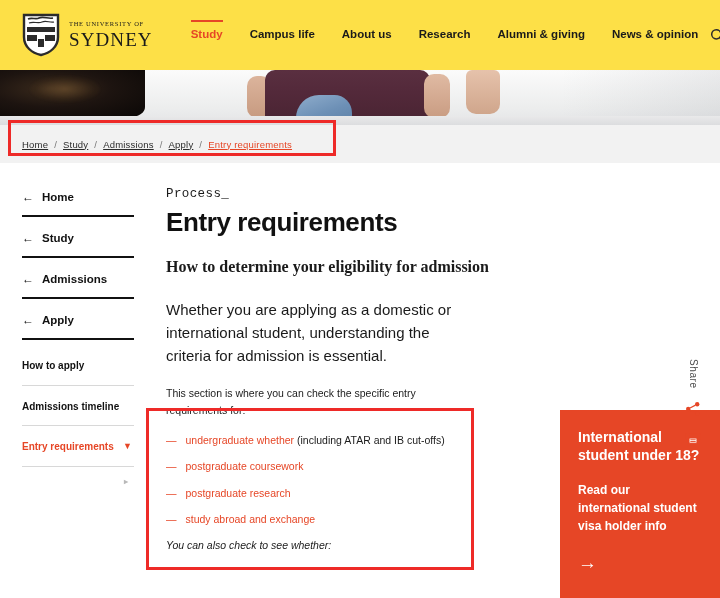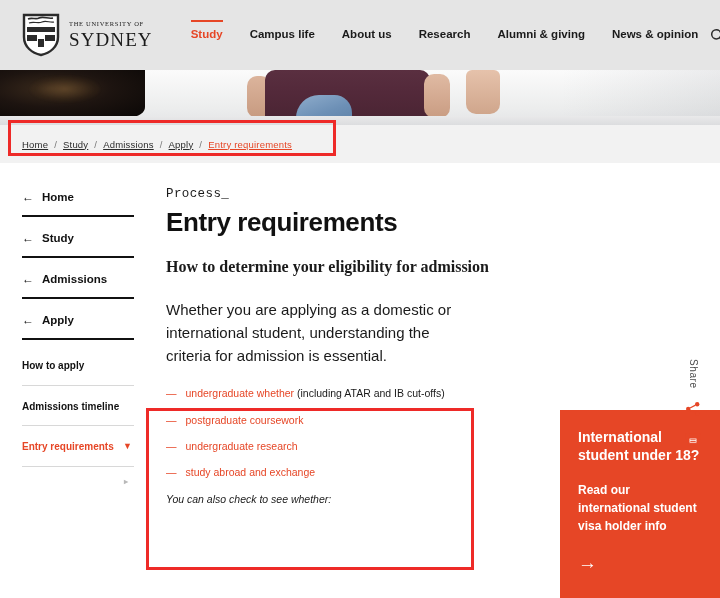--- a/index.html
+++ b/index.html
@@ -12,21 +12,21 @@
     height: 598px;
     overflow: hidden;
     font-family: "Liberation Sans", sans-serif;
     color: #000000;
     position: relative;
   }
 
   
   .site-header {
     height: 70px;
-    background: #e5e5e5;
+    background: #fde047;
     display: flex;
     align-items: center;
     padding: 0 14px 0 22px;
     box-sizing: border-box;
     position: relative;
   }
   .brand {
     display: flex;
     align-items: center;
     gap: 9px;
@@ -524,32 +524,33 @@
   <main class="main-col">
     <div class="eyebrow">Process_</div>
     <h1 class="page-title">Entry requirements</h1>
     <h2 class="subhead">How to determine your eligibility for admission</h2>
 
     <div class="content-row">
       <div class="content-left">
         <p class="intro">Whether you are applying as a domestic or international student, understanding the criteria for admission is essential.</p>
 
         <div class="check-block">
+          <p>This section is where you can check the specific entry requirements for:</p>
           <ul class="check-list">
             <li>
               <span class="dash">—</span>
               <span><a>undergraduate whether</a><span class="plain"> (including ATAR and IB cut-offs)</span></span>
             </li>
             <li>
               <span class="dash">—</span>
               <span><a>postgraduate coursework</a><span class="plain"></span></span>
             </li>
             <li>
               <span class="dash">—</span>
-              <span><a>undergraduate research</a><span class="plain"></span></span>
+              <span><a>postgraduate research</a><span class="plain"></span></span>
             </li>
             <li>
               <span class="dash">—</span>
               <span><a>study abroad and exchange</a><span class="plain"></span></span>
             </li>
           </ul>
           <p class="after-list">You can also check to see whether:</p>
         </div>
       </div>
 

